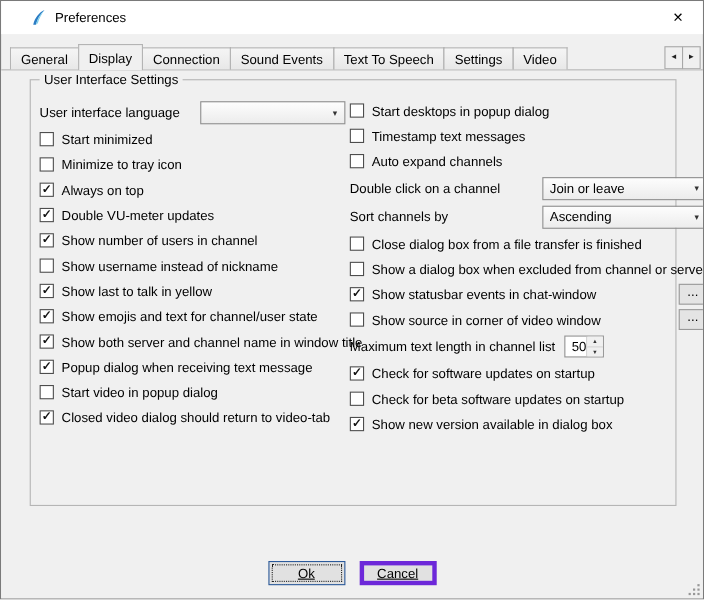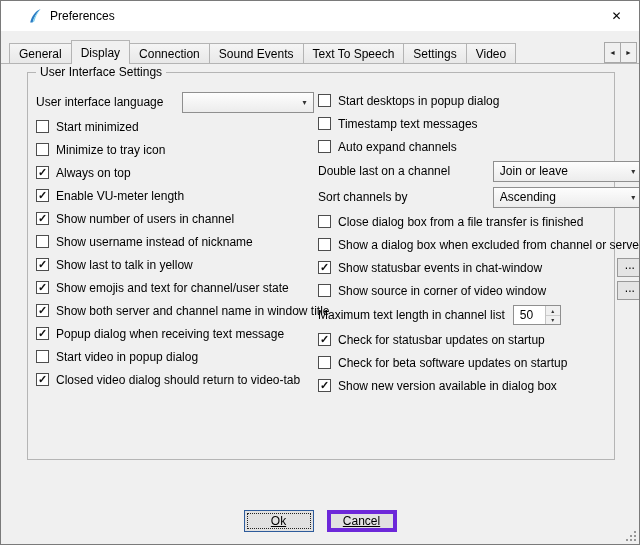--- a/index.html
+++ b/index.html
@@ -78,21 +78,21 @@
   .lang-combo { margin-left: auto; width: 132px; }
   .right-combo { margin-left: auto; width: 150px; }
   
   .dots-btn {
     margin-left: auto; width: 26px; height: 19px; background: #e4e4e4; border: 1px solid #999;
     display: flex; align-items: flex-start; justify-content: center;
     font-size: 12px; line-height: 9px; padding-top: 2px; cursor: default;
   }
   
   .spinbox { display: inline-flex; height: 20px; border: 1px solid #8f8f8f; background: #fff; margin-left: 8px; }
-  .spin-text { width: 31px; display: flex; align-items: center; padding-left: 6px; }
+  .spin-text { width: 19px; display: flex; align-items: center; padding-left: 6px; }
   .spin-btns { display: flex; flex-direction: column; width: 15px; border-left: 1px solid #c4c4c4; }
   .spin-up, .spin-dn {
     flex: 1; font-size: 6px; display: flex; align-items: center; justify-content: center;
     background: #f0f0f0; color: #333;
   }
   .spin-up { border-bottom: 1px solid #cccccc; }
   
   .buttonbar { position: absolute; left: 0; right: 0; bottom: 12px; display: flex; justify-content: center; gap: 13px; }
   .btn {
     min-width: 70px; height: 22px; background: #e1e1e1; border: 4px solid #6d28d9;
@@ -156,21 +156,21 @@
           <div class="chk-row">
             <span class="cb"></span>
             <span class="lbl">Minimize to tray icon</span>
           </div>
           <div class="chk-row">
             <span class="cb checked">✓</span>
             <span class="lbl">Always on top</span>
           </div>
           <div class="chk-row">
             <span class="cb checked">✓</span>
-            <span class="lbl">Enable VU-meter length</span>
+            <span class="lbl">Double VU-meter updates</span>
           </div>
           <div class="chk-row">
             <span class="cb checked">✓</span>
             <span class="lbl">Show number of users in channel</span>
           </div>
           <div class="chk-row">
             <span class="cb"></span>
             <span class="lbl">Show username instead of nickname</span>
           </div>
           <div class="chk-row">
@@ -207,21 +207,21 @@
           <div class="chk-row">
             <span class="cb"></span>
             <span class="lbl">Timestamp text messages</span>
           </div>
           <div class="chk-row">
             <span class="cb"></span>
             <span class="lbl">Auto expand channels</span>
           </div>
 
           <div class="field-row">
-            <span class="lbl">Double last on a channel</span>
+            <span class="lbl">Double click on a channel</span>
             <span class="combo right-combo">
               <span class="combo-val">Join or leave</span>
               <span class="combo-arrow">▾</span>
             </span>
           </div>
           <div class="field-row">
             <span class="lbl">Sort channels by</span>
             <span class="combo right-combo">
               <span class="combo-val">Ascending</span>
               <span class="combo-arrow">▾</span>
@@ -254,21 +254,21 @@
               <span class="spin-text">50</span>
               <span class="spin-btns">
                 <span class="spin-up">▴</span>
                 <span class="spin-dn">▾</span>
               </span>
             </span>
           </div>
 
           <div class="chk-row">
             <span class="cb checked">✓</span>
-            <span class="lbl">Check for statusbar updates on startup</span>
+            <span class="lbl">Check for software updates on startup</span>
           </div>
           <div class="chk-row">
             <span class="cb"></span>
             <span class="lbl">Check for beta software updates on startup</span>
           </div>
           <div class="chk-row">
             <span class="cb checked">✓</span>
             <span class="lbl">Show new version available in dialog box</span>
           </div>
         </div>

